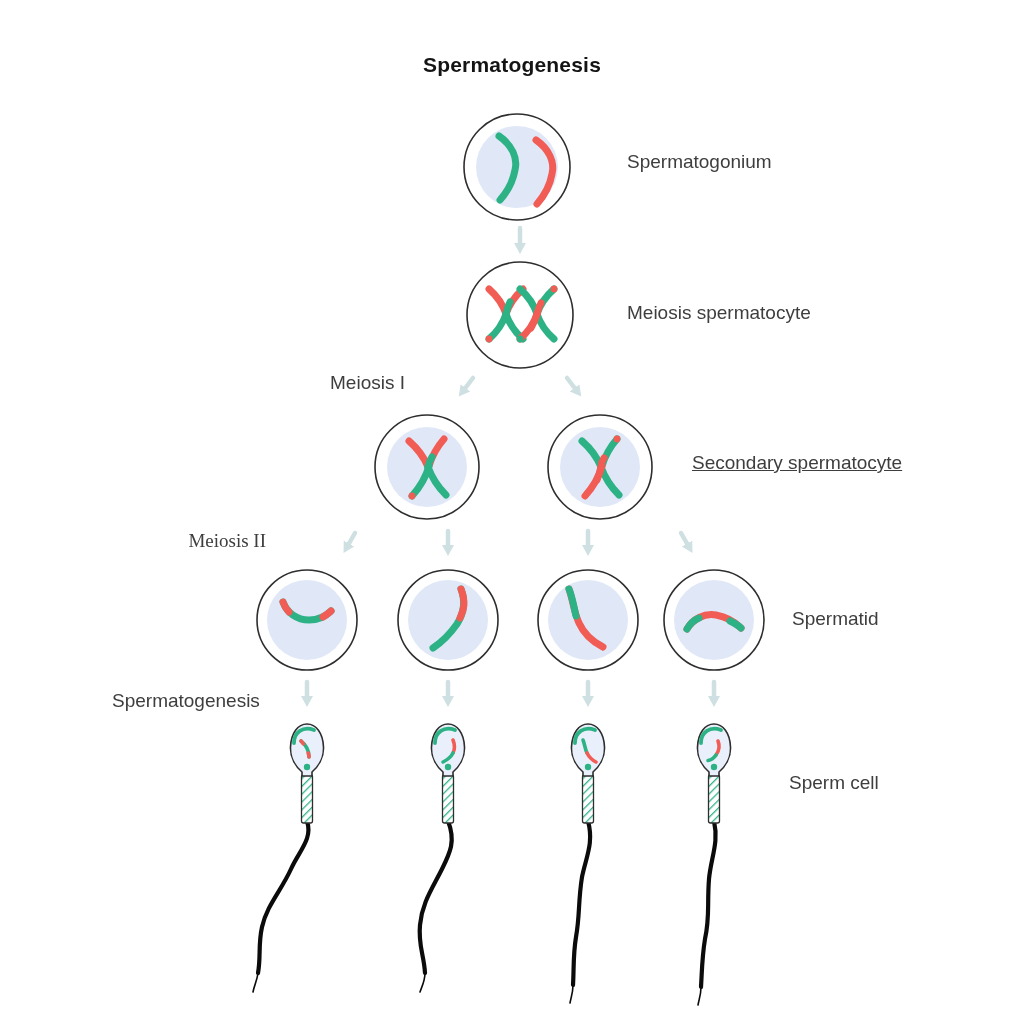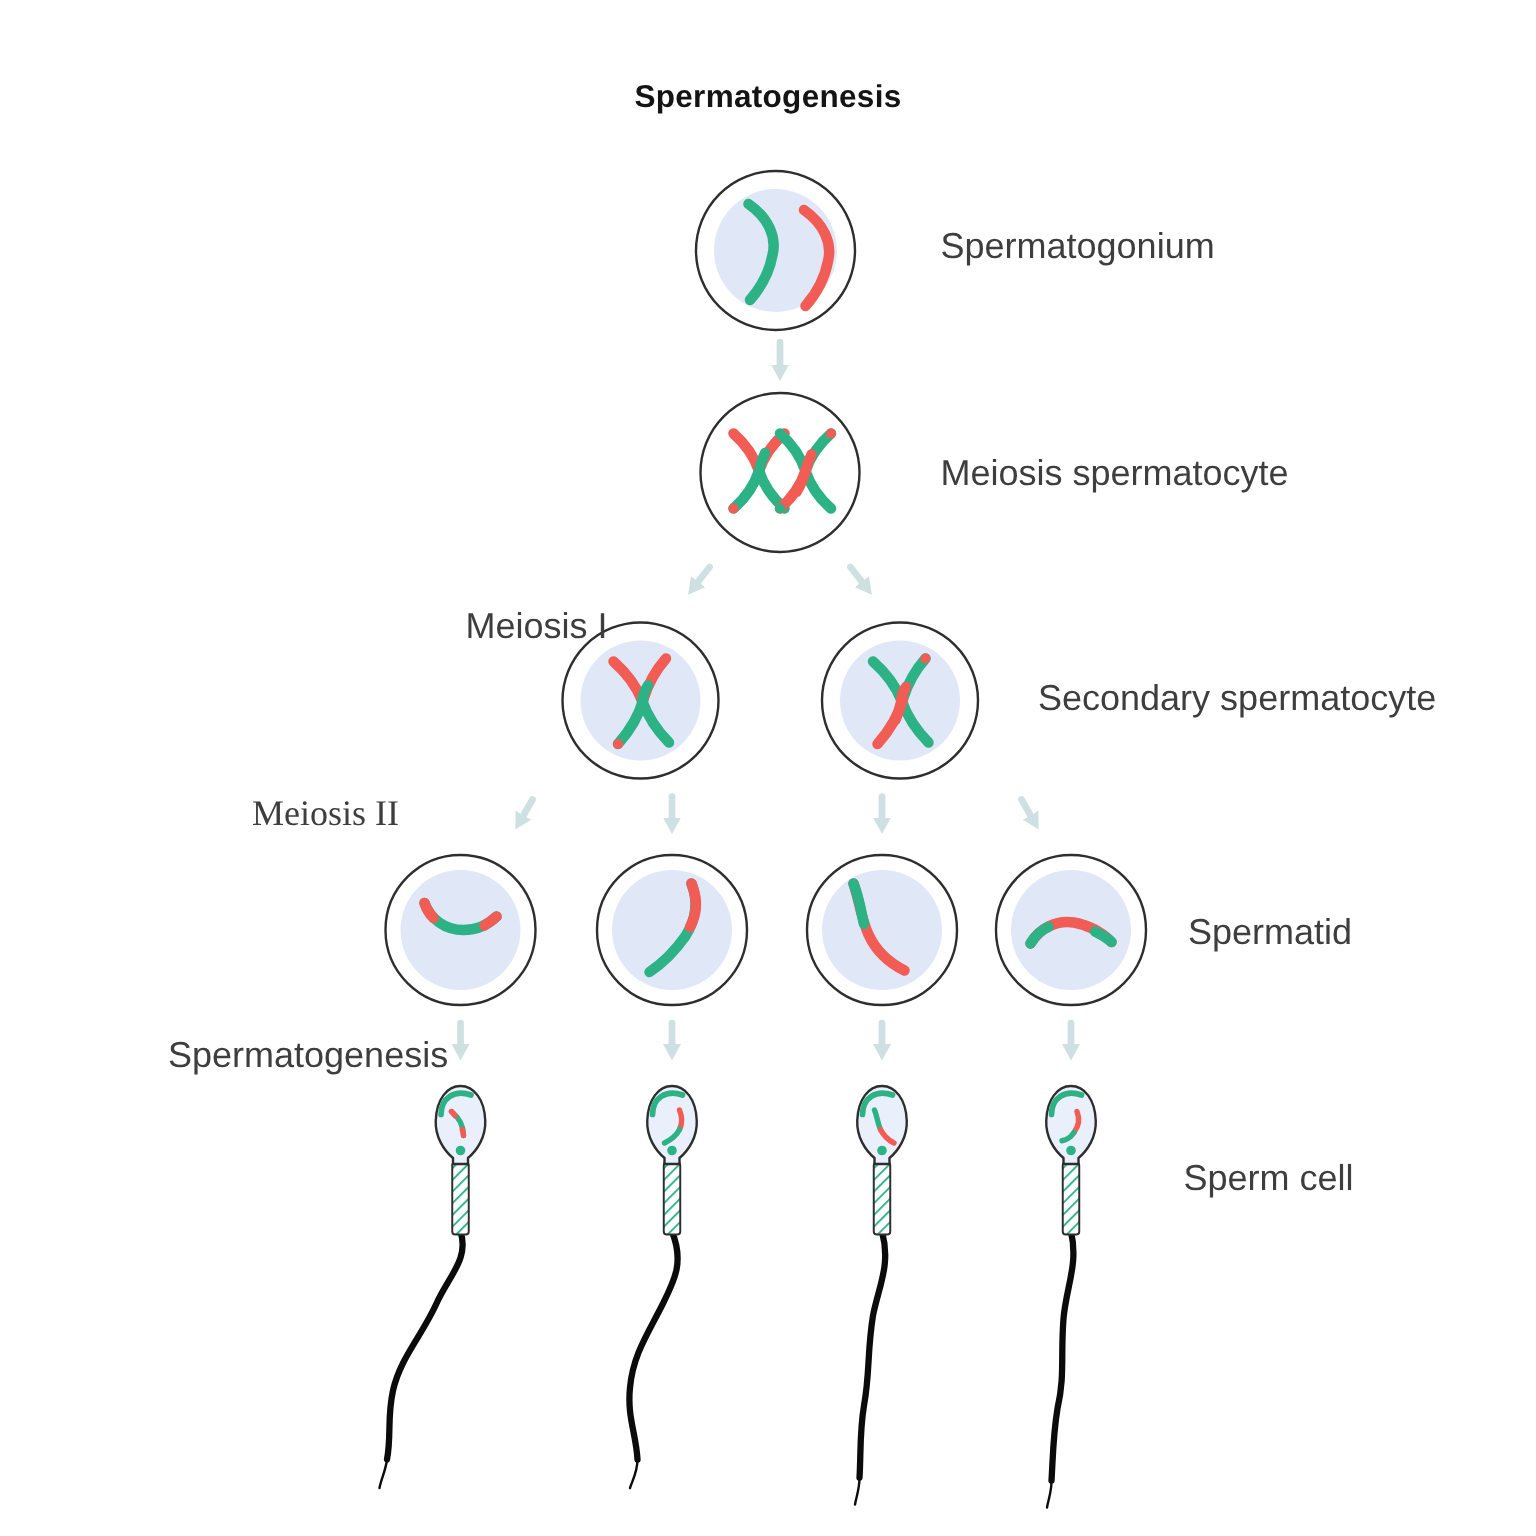--- a/index.html
+++ b/index.html
@@ -1,21 +1,21 @@
 <!DOCTYPE html>
 <html><head>
 <meta charset="utf-8">
 <style>
   html,body{margin:0;padding:0;background:#ffffff;}
   #page{position:relative;width:1024px;height:1024px;background:#ffffff;overflow:hidden;
         font-family:"Liberation Sans","DejaVu Sans",sans-serif;}
   #diagram-svg{position:absolute;left:0;top:0;}
   .title{position:absolute;left:0;top:53px;width:1024px;text-align:center;
          font-size:21px;font-weight:bold;color:#141414;letter-spacing:.2px;}
-  .label{position:absolute;font-size:24px;color:#3e3e3e;white-space:nowrap;line-height:1.15;}
+  .label{position:absolute;font-size:19px;color:#3e3e3e;white-space:nowrap;line-height:1.15;}
   .r{text-align:right;}
 </style>
 </head>
 <body>
 
 <div id="page">
 
 <svg id="diagram-svg" width="1024" height="1024" viewBox="0 0 1024 1024">
   <defs>
     <marker id="ah" markerUnits="userSpaceOnUse" markerWidth="16" markerHeight="16" refX="4" refY="7" orient="auto">
@@ -161,20 +161,20 @@
     <path d="M 4 -16 C 6 -11 5 -6 2 -2" fill="none" stroke="#f15c55" stroke-width="3.6"></path>
     <path d="M 2 -2 C 0 1 -3 3 -6 3.5" fill="none" stroke="#2db286" stroke-width="3.6"></path>
     <circle cx="0" cy="10" r="3.2" fill="#2db286"></circle>
   </g>
 </svg>
 
 <div class="title">Spermatogenesis</div>
 
 <div class="label" style="left:627px;top:151px;">Spermatogonium</div>
 <div class="label" style="left:627px;top:302px;">Meiosis spermatocyte</div>
-<div class="label r" style="left:285px;top:372px;width:120px;margin-top:32px;">Meiosis I</div>
-<div class="label" style="left:692px;top:452px;">Secondary spermatocyte</div>
+<div class="label r" style="left:285px;top:372px;width:120px;">Meiosis I</div>
+<div class="label" style="left:692px;top:452px;text-decoration:underline;">Secondary spermatocyte</div>
 <div class="label r" style="left:146px;top:530px;width:120px;font-family:Liberation Serif, serif;">Meiosis II</div>
 <div class="label" style="left:792px;top:608px;">Spermatid</div>
 <div class="label" style="left:112px;top:690px;">Spermatogenesis</div>
 <div class="label" style="left:789px;top:732px;margin-top:40px;">Sperm cell</div>
 
 </div>
 
 </body></html>

